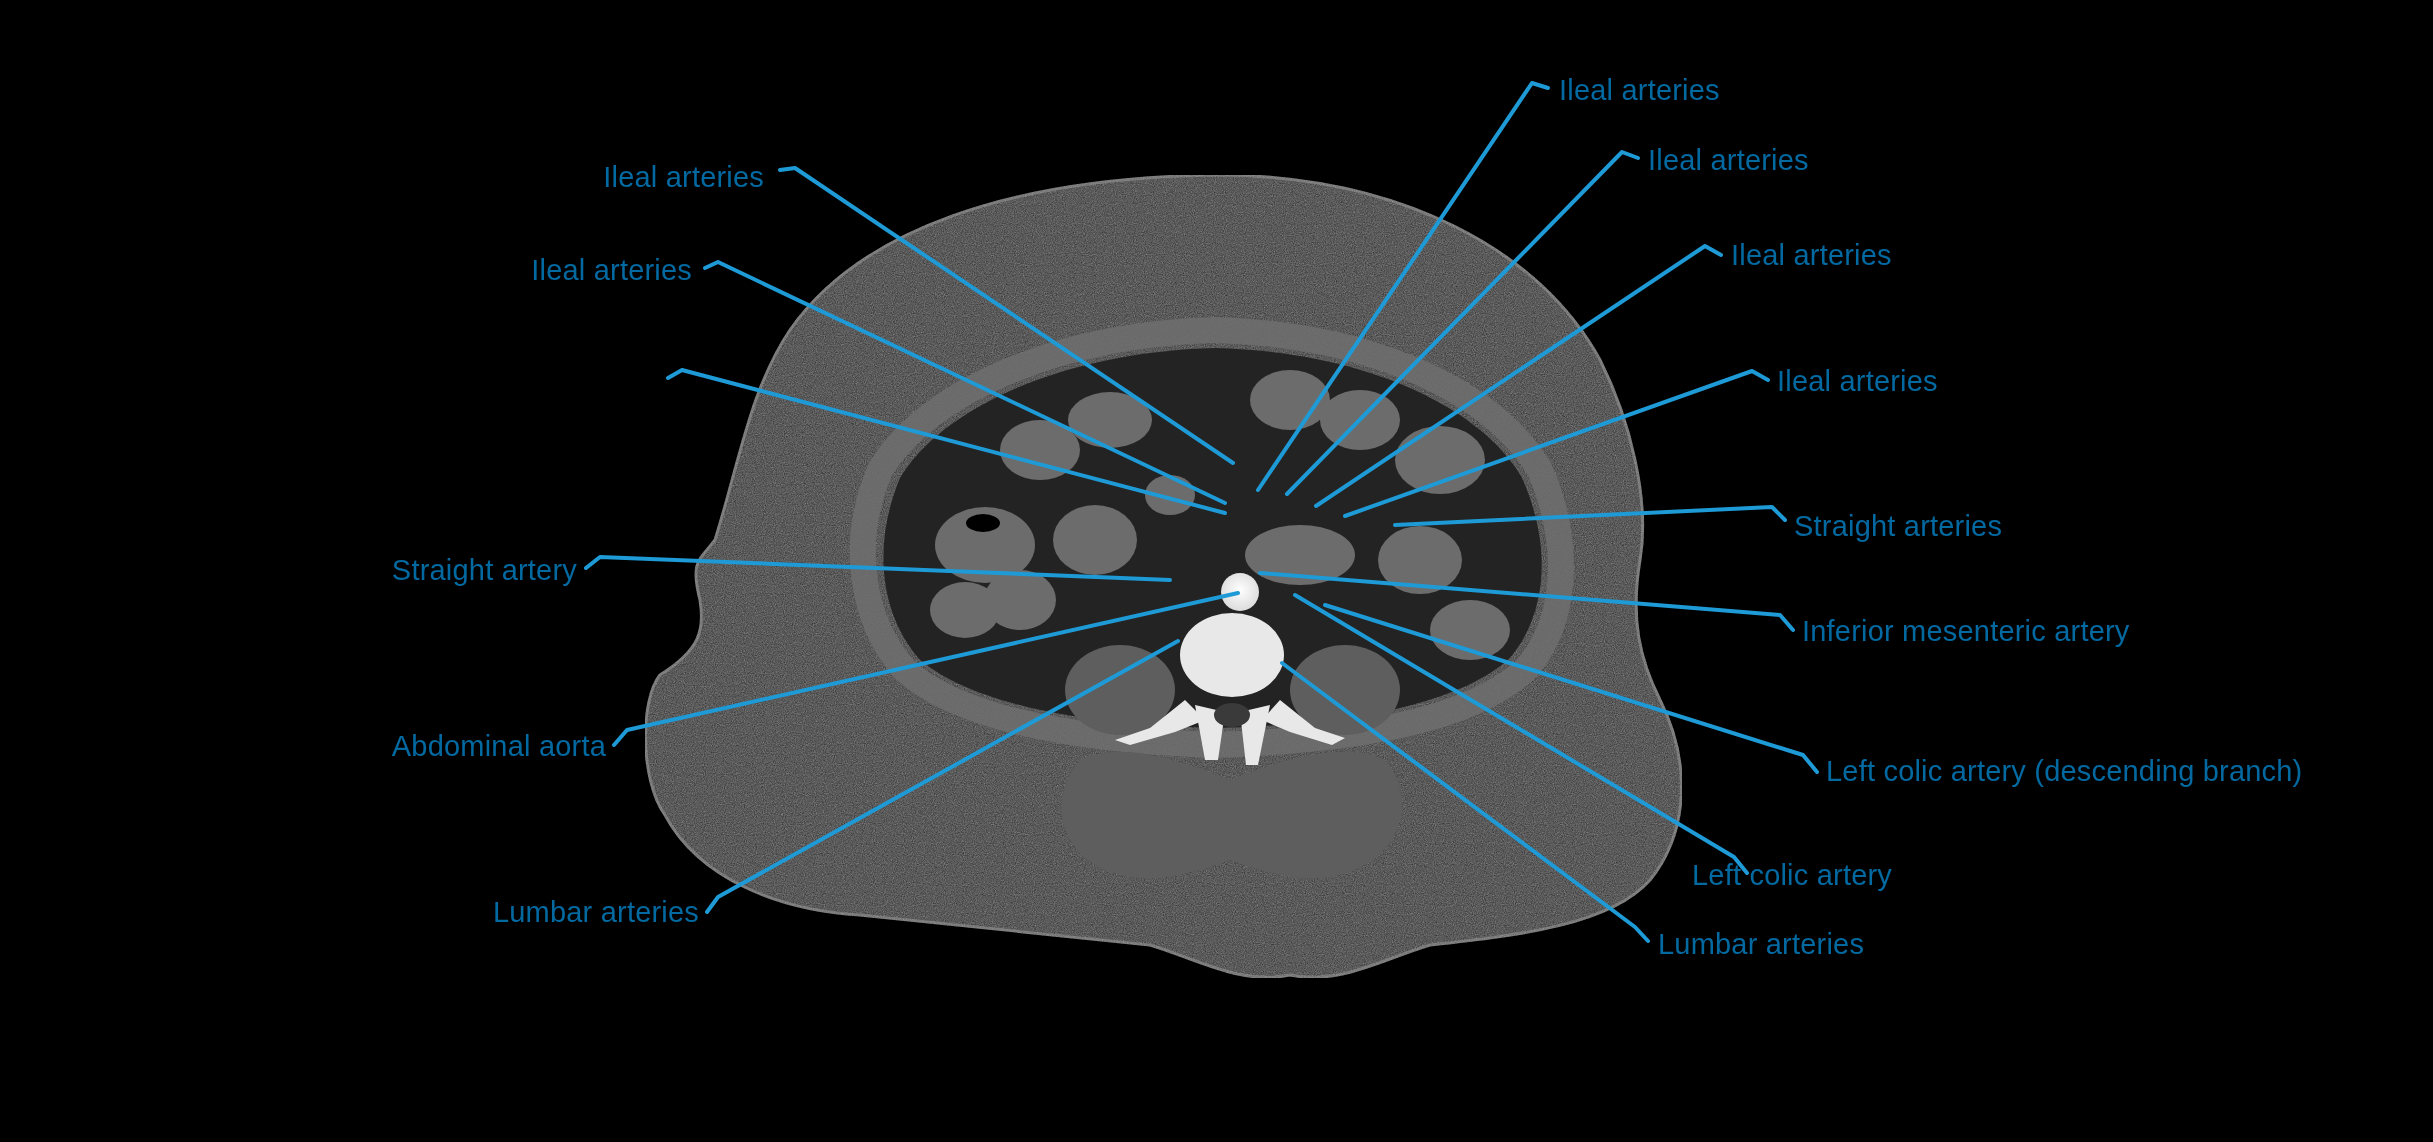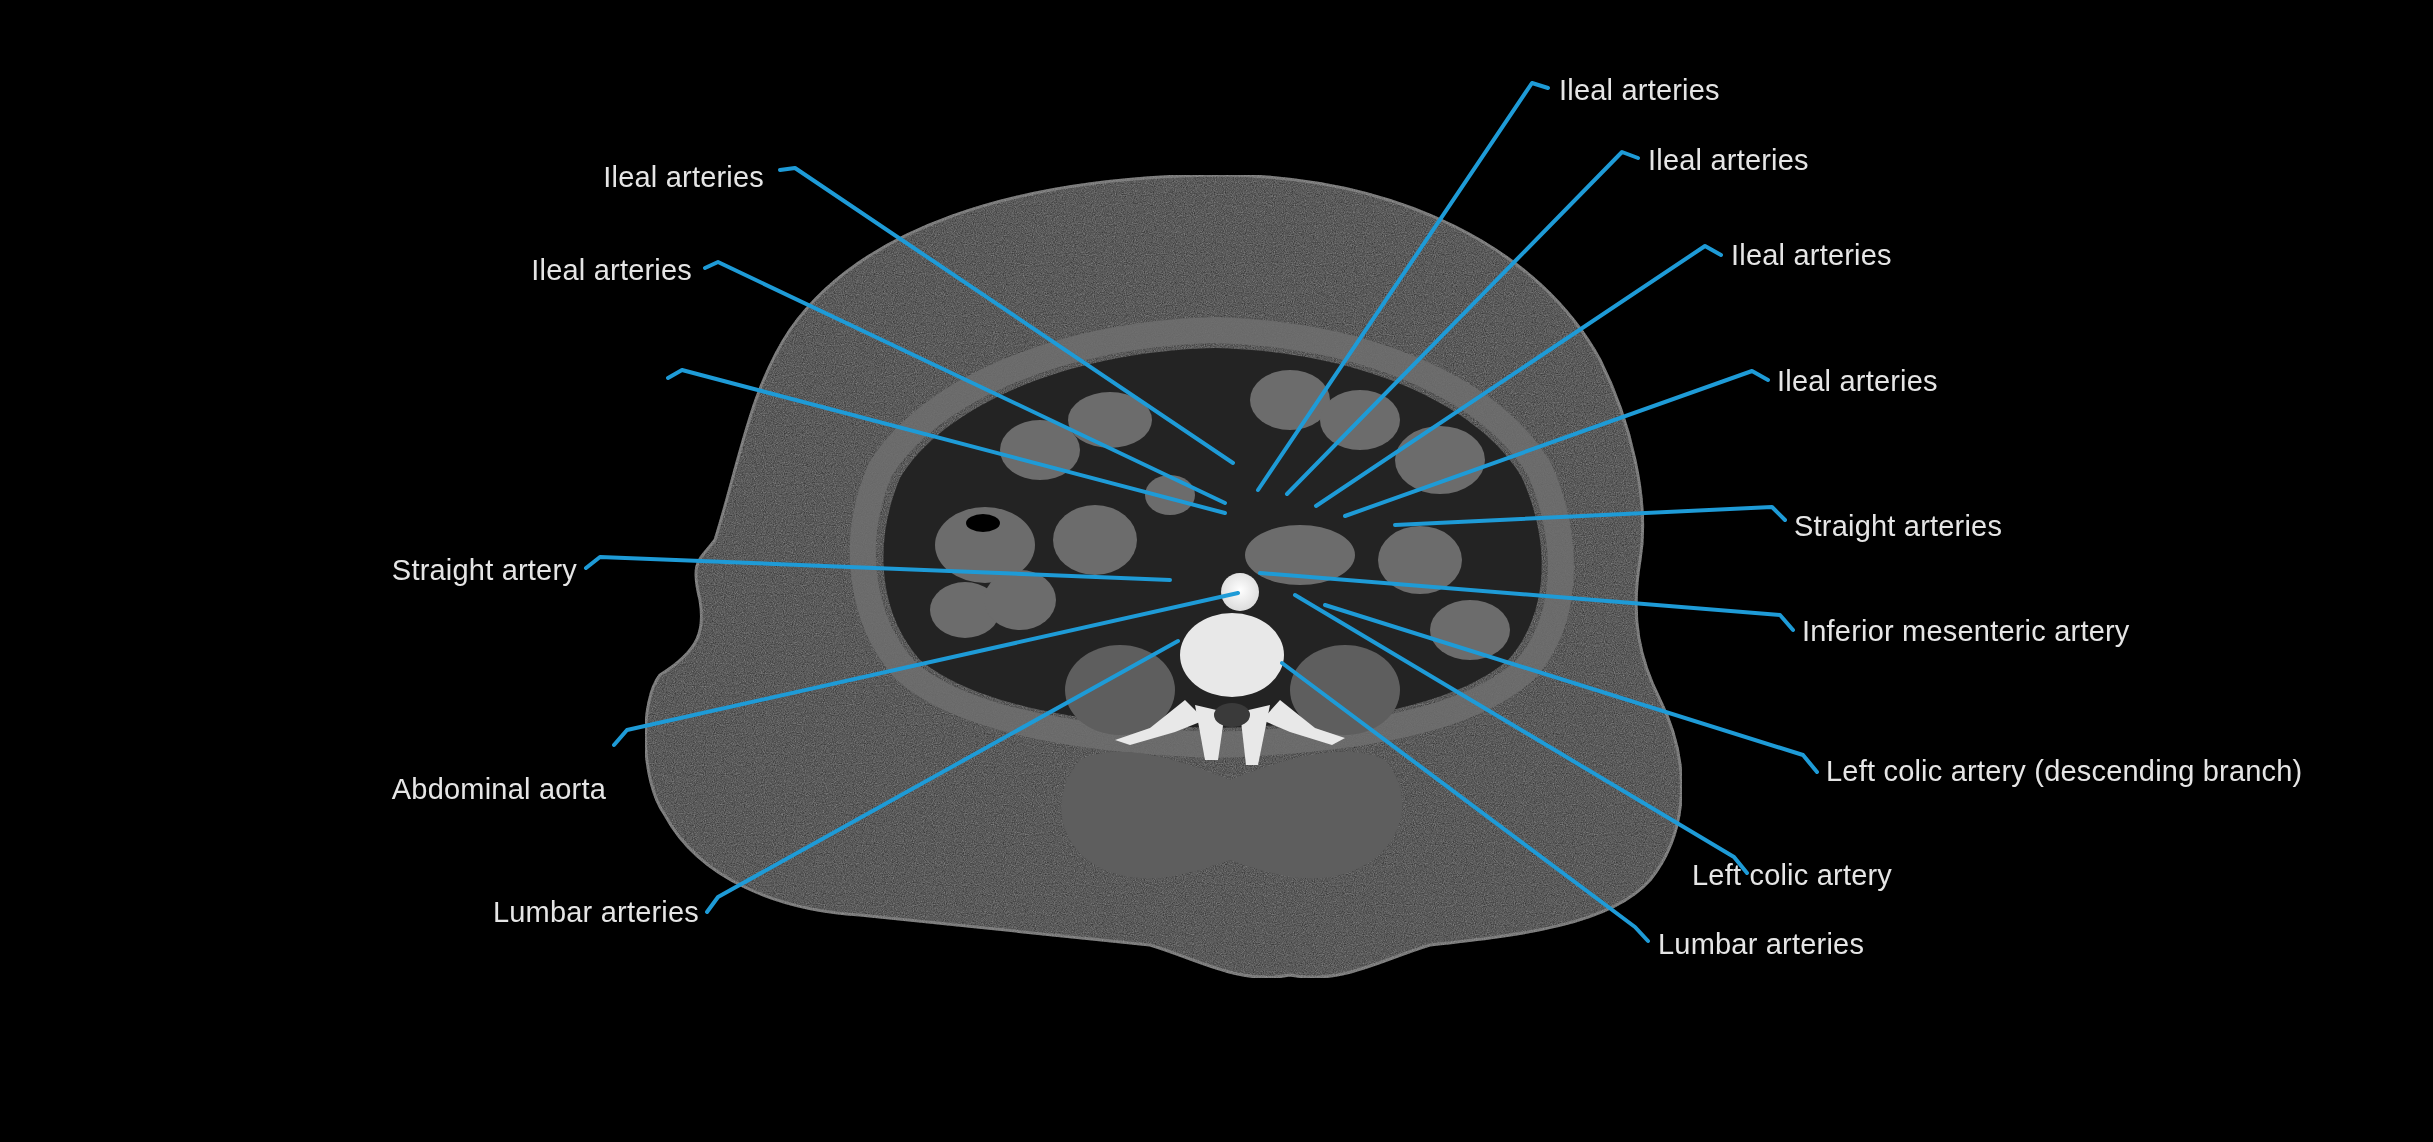--- a/index.html
+++ b/index.html
@@ -1,18 +1,18 @@
 <!DOCTYPE html>
 <html><head>
 <meta charset="utf-8">
 <style>
   html,body{margin:0;padding:0;background:#000;}
   body{width:2433px;height:1142px;position:relative;overflow:hidden;font-family:"Liberation Sans",sans-serif;}
   #stage{position:absolute;left:0;top:0;width:2433px;height:1142px;}
-  .label{position:absolute;color:#e5e5e5;font-size:29px;line-height:34px;white-space:nowrap;letter-spacing:0.2px;}
+  .label{position:absolute;color:#0369a1;font-size:29px;line-height:34px;white-space:nowrap;letter-spacing:0.2px;}
   .label.left{text-align:right;}
   svg{position:absolute;left:0;top:0;}
 </style>
 </head>
 <body>
 
 <div id="stage">
   <svg width="2433" height="1142" viewBox="0 0 2433 1142">
     <defs>
       <filter id="noise" x="0" y="0" width="100%" height="100%">
@@ -89,21 +89,21 @@
       <polyline points="1793,630 1780,615 1260,573"></polyline>
       <polyline points="1817,772 1803,755 1325,605"></polyline>
       <polyline points="1747,873 1734,857 1295,595"></polyline>
       <polyline points="1648,941 1635,927 1282,663"></polyline>
     </g>
   </svg>
 
   <div class="label left" style="right:1669px;top:160px;">Ileal arteries</div>
   <div class="label left" style="right:1741px;top:253px;">Ileal arteries</div>
   <div class="label left" style="right:1856px;top:553px;">Straight  artery</div>
-  <div class="label left" style="right:1827px;top:772px;">Abdominal aorta</div>
+  <div class="label left" style="right:1827px;top:729px;">Abdominal aorta</div>
   <div class="label left" style="right:1734px;top:895px;">Lumbar arteries</div>
 
   <div class="label" style="left:1559px;top:73px;">Ileal arteries</div>
   <div class="label" style="left:1648px;top:143px;">Ileal arteries</div>
   <div class="label" style="left:1731px;top:238px;">Ileal arteries</div>
   <div class="label" style="left:1777px;top:364px;">Ileal arteries</div>
   <div class="label" style="left:1794px;top:509px;">Straight arteries</div>
   <div class="label" style="left:1802px;top:614px;">Inferior mesenteric artery</div>
   <div class="label" style="left:1826px;top:754px;">Left colic artery (descending branch)</div>
   <div class="label" style="left:1692px;top:858px;">Left colic artery</div>

